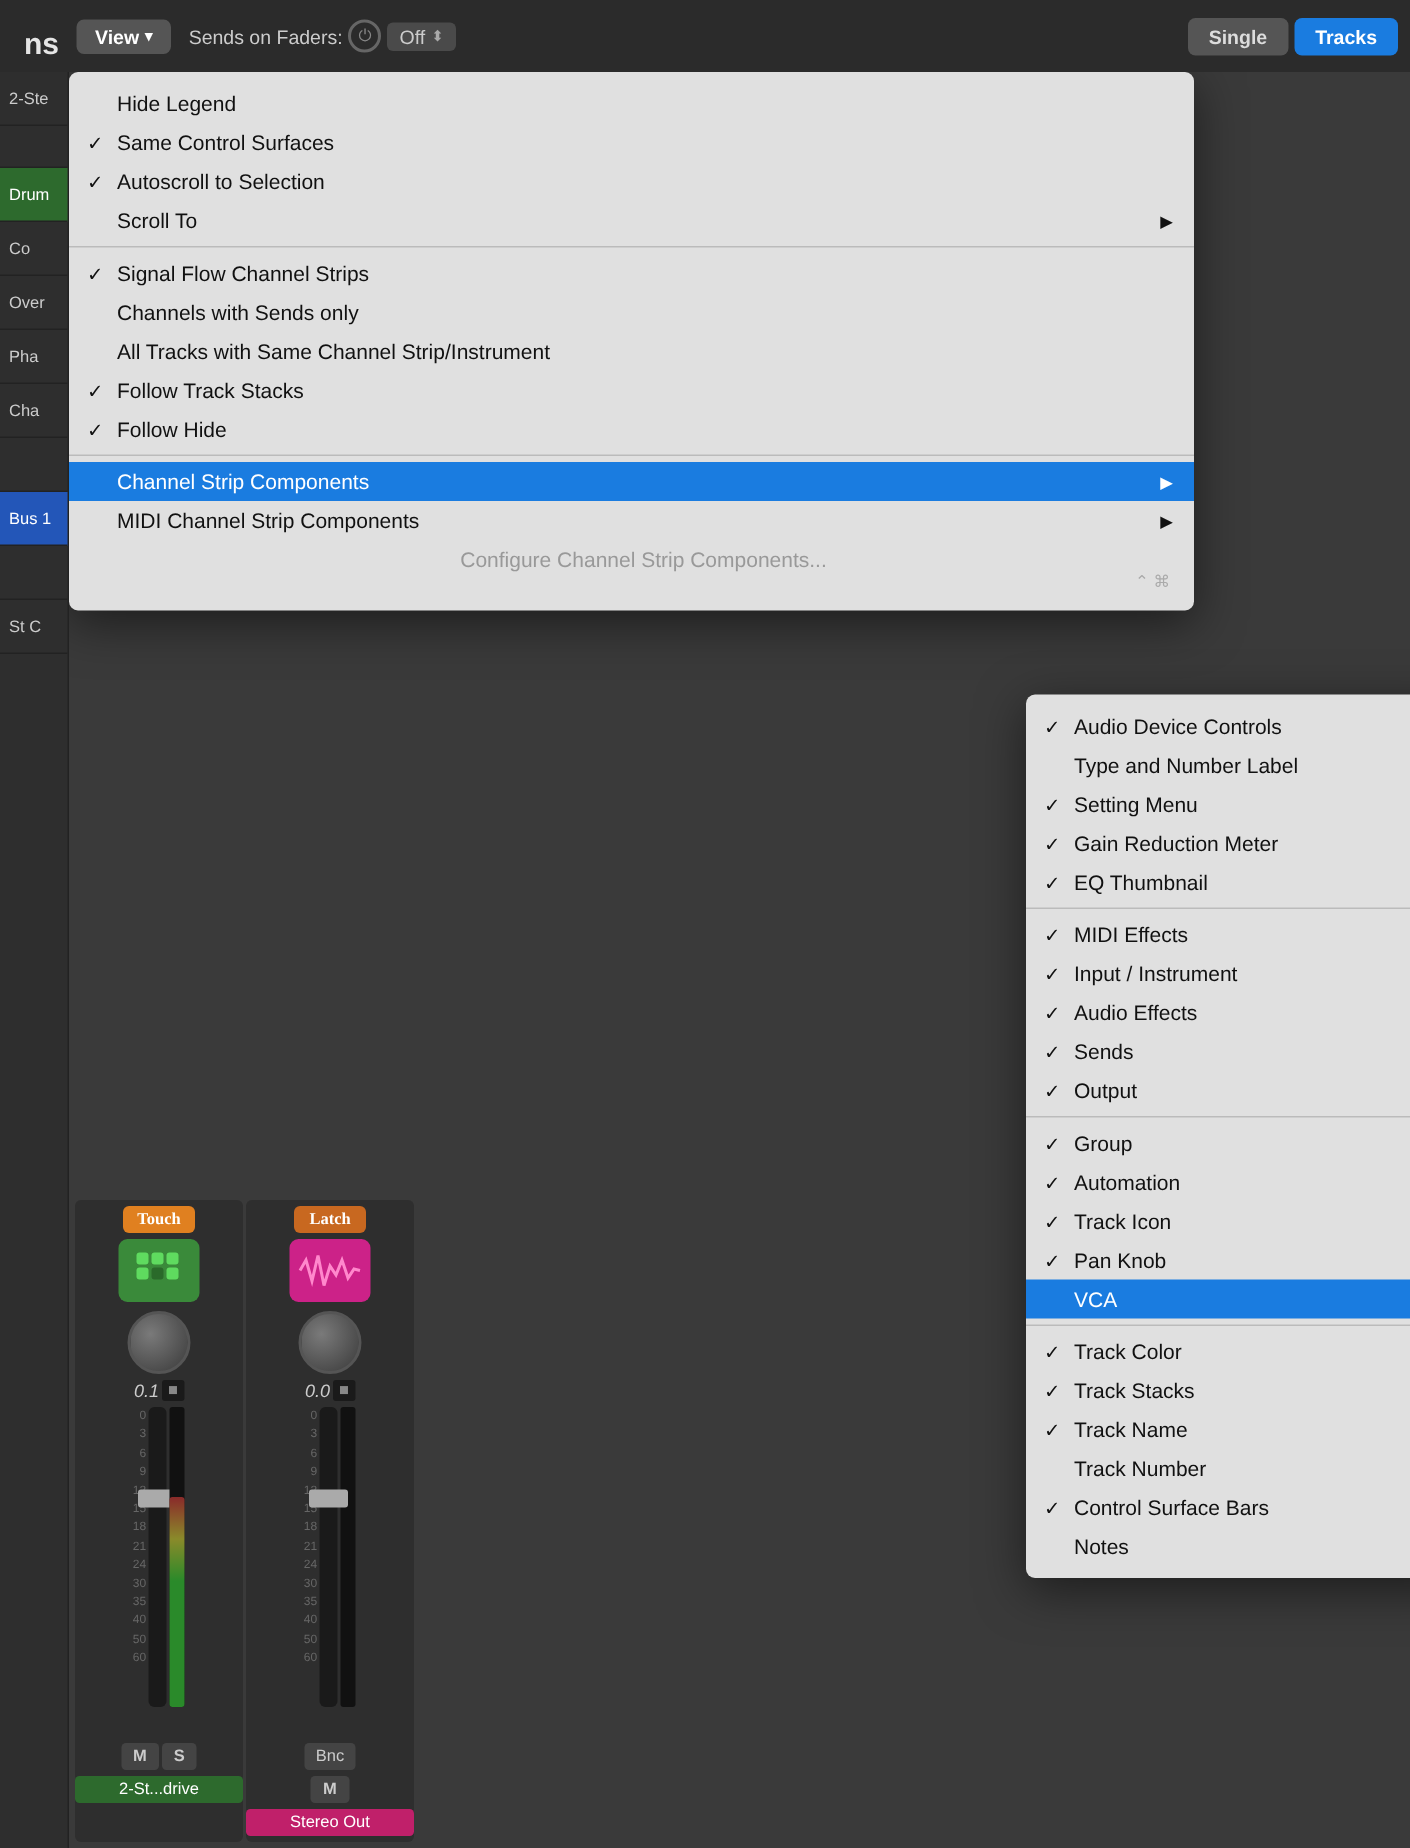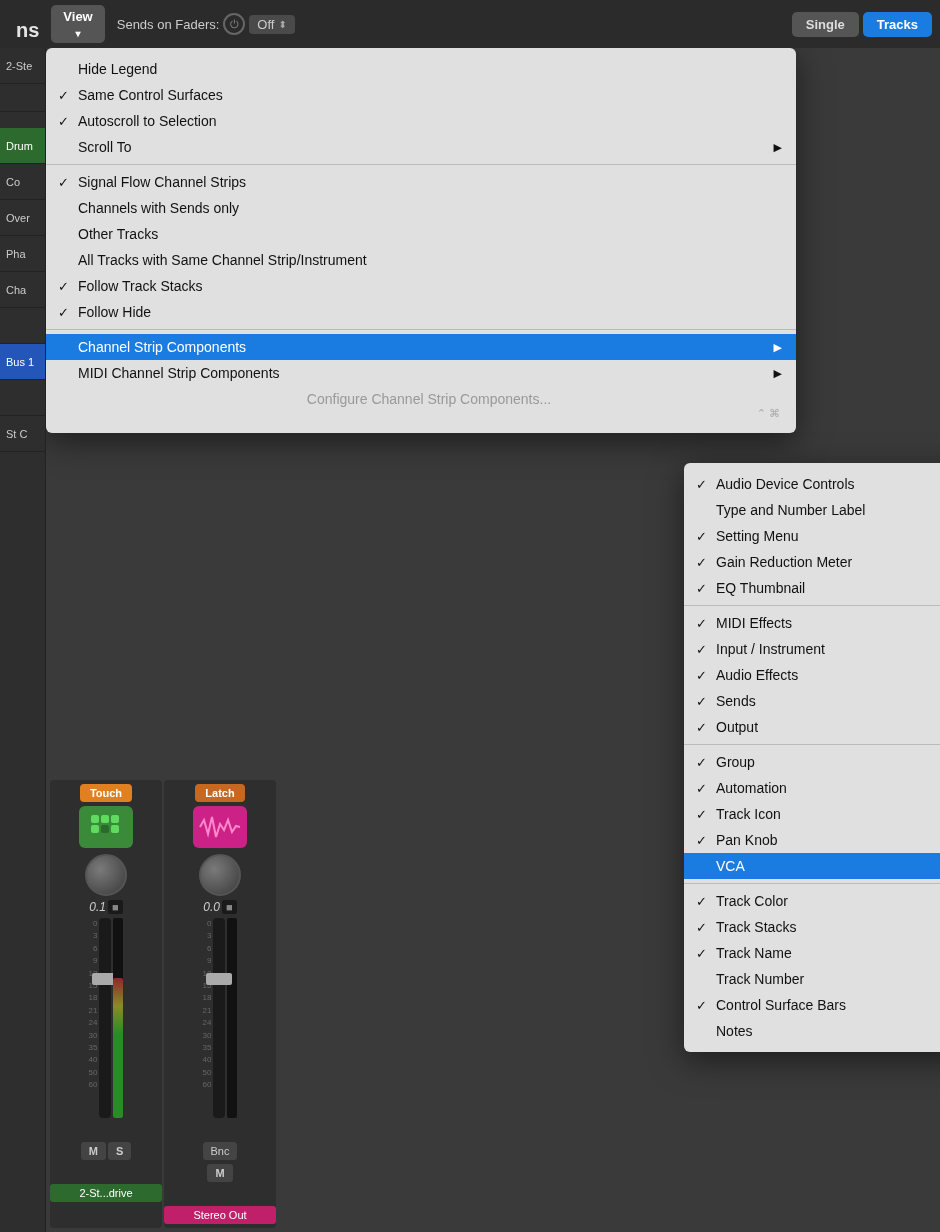--- a/index.html
+++ b/index.html
@@ -36,21 +36,20 @@
       border: none;
       border-radius: 5px;
       color: #fff;
       font-size: 13px;
       font-weight: 600;
       padding: 4px 12px;
       cursor: pointer;
       display: flex;
       align-items: center;
       gap: 4px;
-      flex-direction: column;
     }
     .top-bar-view {
       background: #555;
     }
     .sends-label {
       color: #ccc;
       font-size: 13px;
       margin-left: 8px;
     }
     .sends-power {
@@ -112,21 +111,21 @@
     .track-item {
       height: 36px;
       display: flex;
       align-items: center;
       padding: 0 6px;
       font-size: 11px;
       color: #ccc;
       border-bottom: 1px solid #222;
       overflow: hidden;
     }
-    .track-item.green { background: #2d6a2d; color: #fff; margin-top: 16px; }
+    .track-item.green { background: #2d6a2d; color: #fff; }
     .track-item.blue { background: #2356b8; color: #fff; }
 
     
     .mixer-area {
       flex: 1;
       background: #3a3a3a;
       position: relative;
       overflow: hidden;
     }
 
@@ -150,20 +149,21 @@
     }
     .auto-btn {
       border-radius: 4px;
       border: none;
       font-size: 11px;
       font-weight: 700;
       padding: 3px 10px;
       cursor: pointer;
       color: #fff;
       margin-bottom: 4px;
+      font-family: Liberation Serif, serif;
     }
     .auto-btn.touch { background: #e08020; }
     .auto-btn.latch { background: #c86820; }
 
     .plugin-icon {
       width: 54px; height: 42px;
       border-radius: 6px;
       margin-bottom: 6px;
       display: flex; align-items: center; justify-content: center;
     }
@@ -229,21 +229,20 @@
     }
 
     .channel-label {
       font-size: 11px;
       color: #fff;
       background: #2356b8;
       padding: 3px 6px;
       border-radius: 3px;
       width: 100%;
       text-align: center;
-      margin-top: 20px;
     }
     .channel-label.green { background: #2d6a2d; }
     .channel-label.pink { background: #c0206a; }
 
     
     .menu-dropdown {
       position: absolute;
       top: 0;
       left: 0;
       width: 750px;
@@ -501,23 +500,20 @@
         <span>Scroll To</span>
       </div>
       <div class="menu-separator"></div>
       <div class="menu-item checked">
         <span>Signal Flow Channel Strips</span>
       </div>
       <div class="menu-item">
         <span>Channels with Sends only</span>
       </div>
       <div class="menu-item">
-        <span>Other Tracks</span>
-      </div>
-      <div class="menu-item">
         <span>All Tracks with Same Channel Strip/Instrument</span>
       </div>
       <div class="menu-item checked">
         <span>Follow Track Stacks</span>
       </div>
       <div class="menu-item checked">
         <span>Follow Hide</span>
       </div>
       <div class="menu-separator"></div>
       <div class="menu-item has-submenu highlighted">

